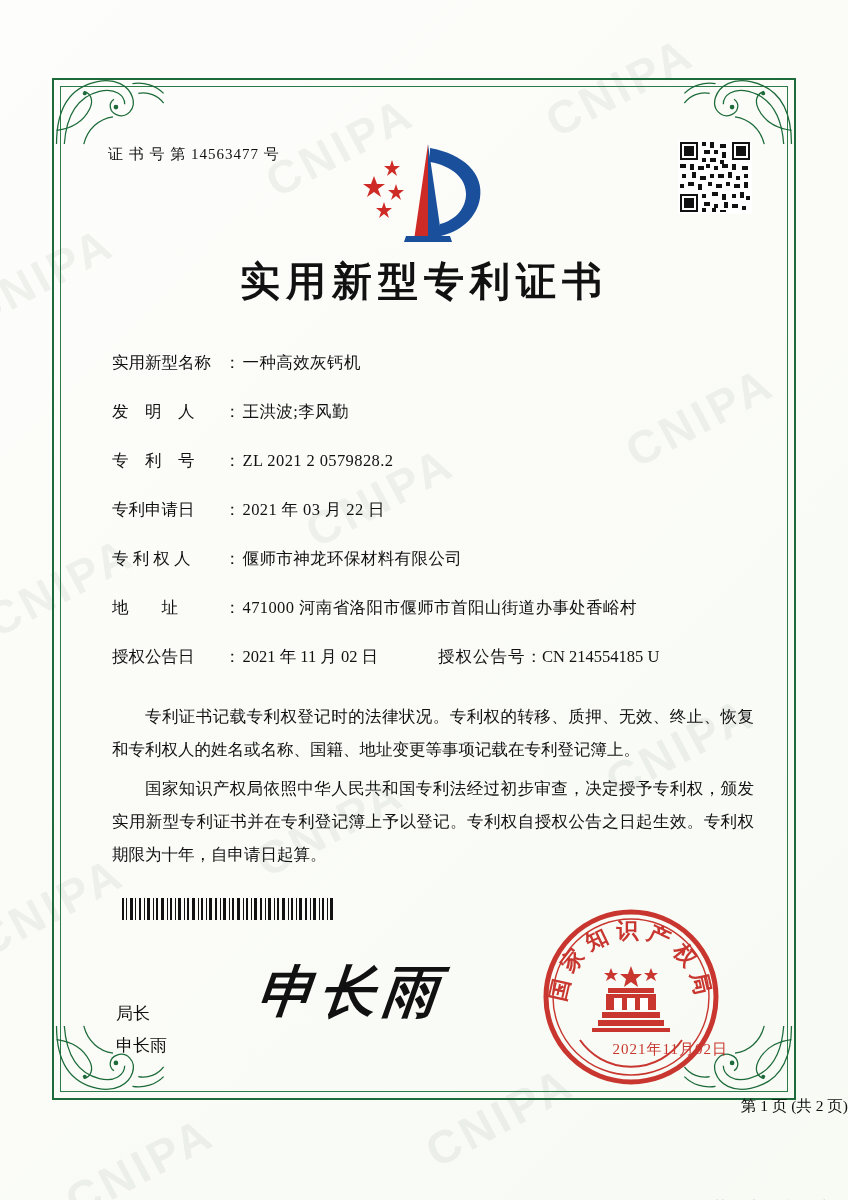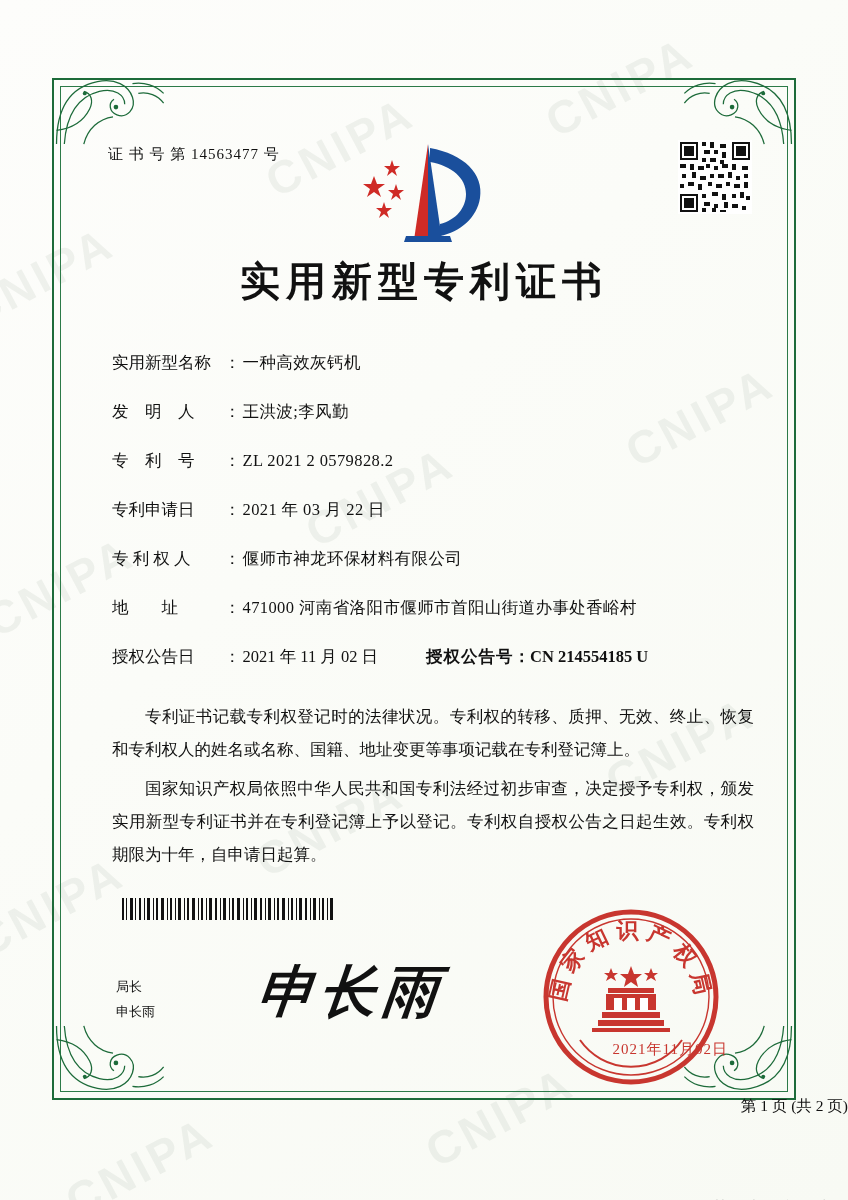--- a/index.html
+++ b/index.html
@@ -113,22 +113,21 @@
   .f-label {
     width: 112px;
     flex: 0 0 112px;
     letter-spacing: 0px;
     white-space: pre;
   }
   .f-colon { margin: 0 2px 0 0; }
   .f-value { flex: 1; letter-spacing: 0.4px; }
   .inline-second {
     display: inline-block;
-    margin-left: 48px;
-    font-weight: bold;
+    margin-left: 60px;
   }
   .inline-second .f-label2 { letter-spacing: 1px; }
 
   
   .paras {
     position: absolute;
     left: 112px;
     top: 700px;
     width: 642px;
     font-size: 16.5px;
@@ -144,22 +143,22 @@
     left: 122px;
     top: 898px;
     width: 212px;
     height: 22px;
   }
 
   
   .sig-label {
     position: absolute;
     left: 116px;
-    top: 975px;
-    font-size: 13px;
+    top: 998px;
+    font-size: 17px;
     line-height: 1.9;
     color: #111;
   }
   .sig-script {
     position: absolute;
     left: 258px;
     top: 955px;
     font-size: 56px;
     font-family: "Liberation Serif", serif;
     font-weight: 700;

